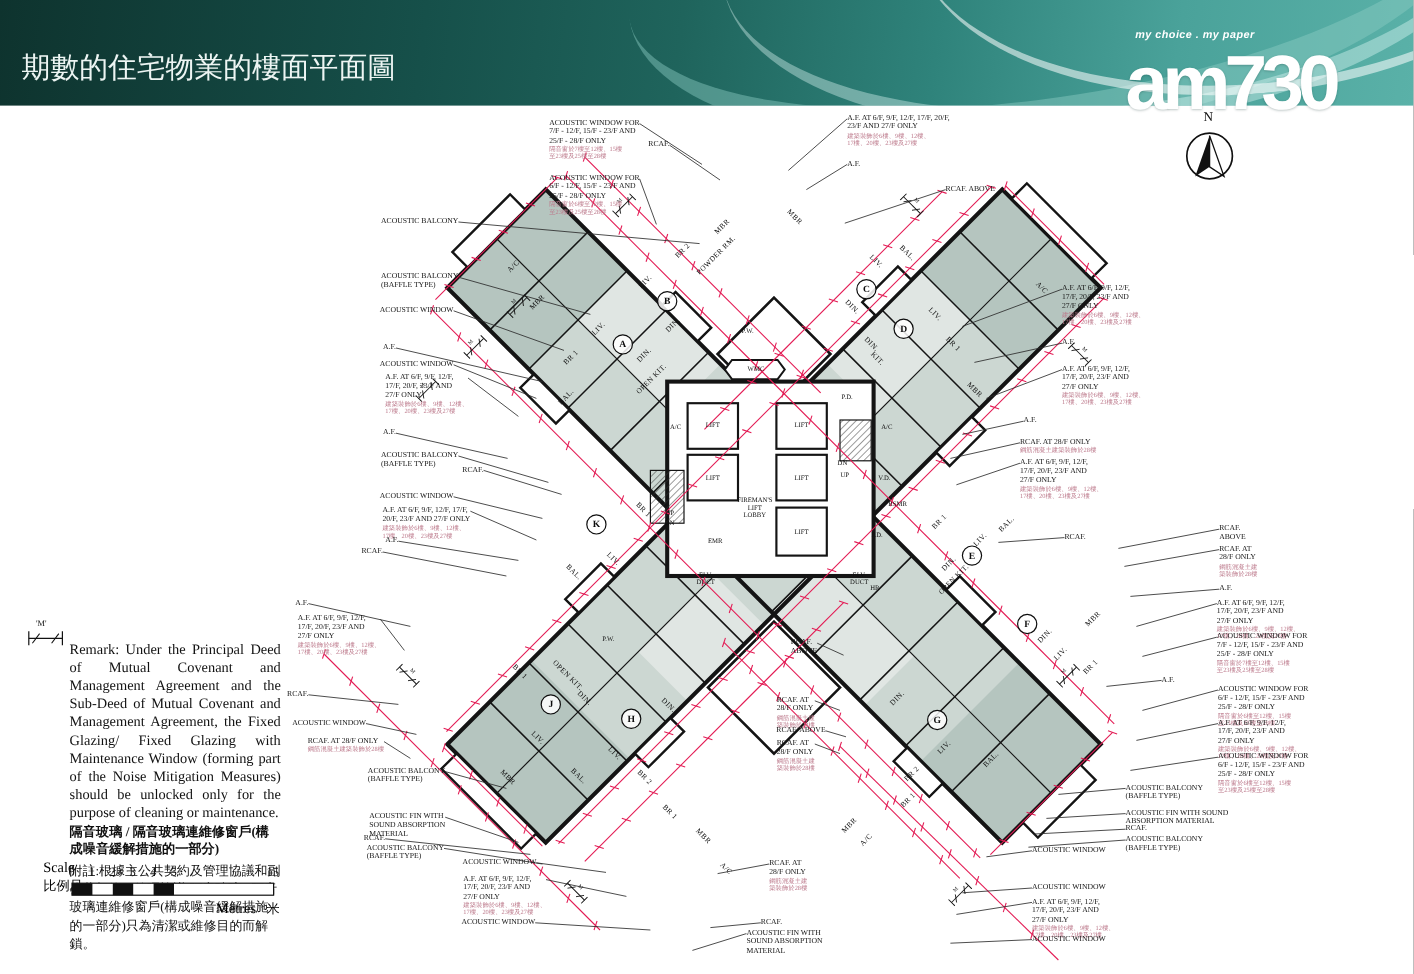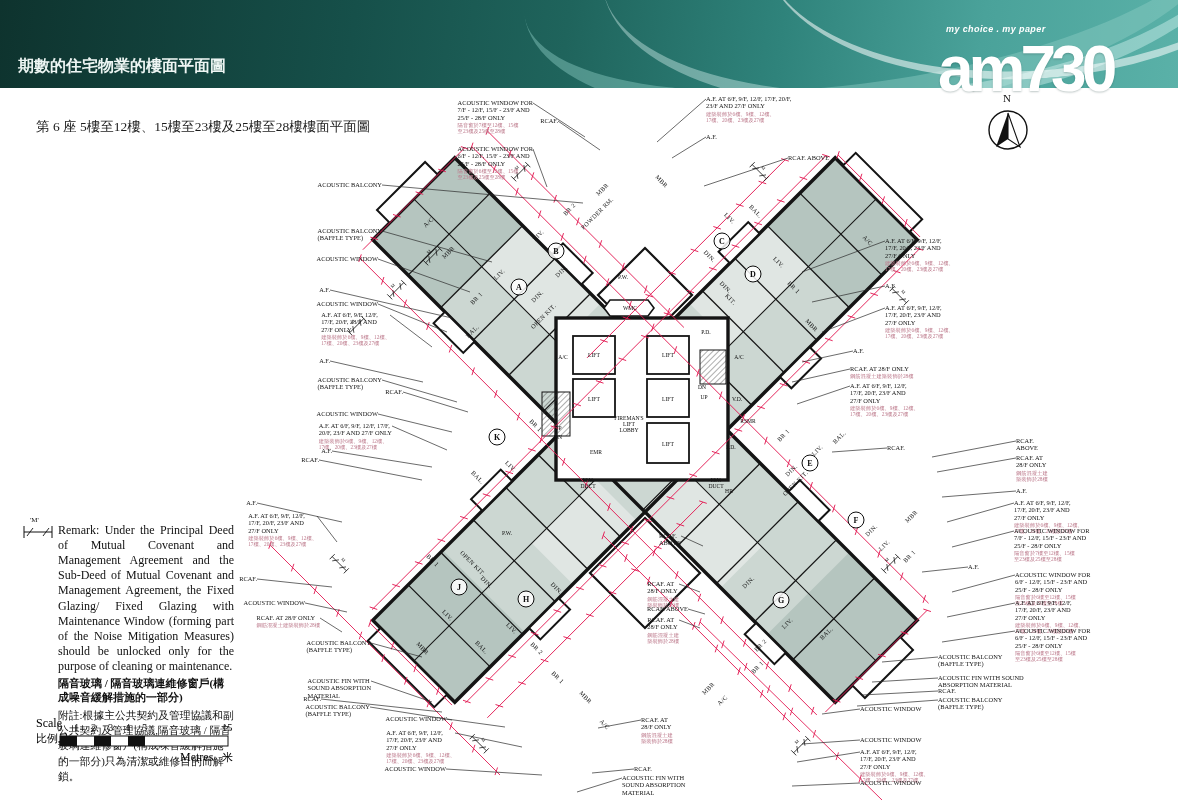--- a/index.html
+++ b/index.html
@@ -9,38 +9,38 @@
   .hdr{position:absolute;left:0;top:0;width:1178px;height:88px;z-index:5;
        background:linear-gradient(97deg,#0e332e 0%,#16504a 30%,#1f645c 48%,#2f837b 66%,#4aa29a 83%,#5ab1a8 100%);
        overflow:hidden;}
   .sw1{position:absolute;left:600px;top:-212px;width:660px;height:300px;border-radius:50%;
        border-bottom:16px solid rgba(235,255,252,.38);transform:rotate(-7deg);}
   .sw2{position:absolute;left:520px;top:-190px;width:720px;height:270px;border-radius:50%;
        border-bottom:30px solid rgba(140,205,196,.45);transform:rotate(-9deg);}
   .sw3{position:absolute;left:760px;top:-230px;width:560px;height:300px;border-radius:50%;
        border-bottom:8px solid rgba(255,255,255,.55);transform:rotate(-5deg);}
   .t1{position:absolute;left:18px;top:12px;font-weight:700;font-size:21px;color:#f2f7f6;letter-spacing:.4px;}
-  .t2{position:absolute;left:18px;top:56px;font-weight:700;font-size:16px;color:#edf5f3;}
+  .t2{position:absolute;left:18px;top:40px;font-weight:400;font-size:24px;color:#edf5f3;}
   .tagline{position:absolute;left:946px;top:24px;z-index:7;color:#fff;
            font:italic 700 9px "Liberation Sans",sans-serif;letter-spacing:.4px;}
   .am{position:absolute;left:938px;top:32px;z-index:7;color:#fff;line-height:1;
       font:800 64px "Liberation Sans",sans-serif;letter-spacing:-5px;
       text-shadow:0 1px 2px rgba(0,40,35,.25);}
   
   .s1{position:absolute;left:36px;top:96px;font-size:15px;color:#1b1b1b;z-index:4;}
   .s2{position:absolute;left:36px;top:118px;font-size:13.5px;color:#1b1b1b;z-index:4;}
   
   .compass{position:absolute;left:980px;top:92px;z-index:4;}
   .compass .n{position:absolute;left:23px;top:0;font-size:11px;color:#111;}
   
   .legend{position:absolute;left:22px;top:518px;width:214px;z-index:4;color:#111;}
   .msym{position:absolute;left:0;top:2px;}
   .msym .lbl{position:absolute;left:8px;top:-4px;font-size:7px;}
   .lh{margin-left:36px;width:176px;font-weight:700;font-size:12.6px;line-height:1.22;text-align:justify;}
-  .lr{margin-left:36px;width:176px;font-size:12px;line-height:1.26;text-align:justify;margin-top:5px;}
+  .lr{margin-left:36px;width:176px;font-size:12px;line-height:1.26;text-align:justify;margin-top:16px;}
   .lzh{margin-left:36px;width:176px;font-weight:700;font-size:11px;line-height:1.3;margin-top:2px;}
   .lnote{margin-left:36px;width:176px;font-size:10.8px;line-height:1.42;margin-top:3px;}
   
   .scaleword{position:absolute;left:36px;top:716px;font-size:12px;z-index:4;}
   .scaleword2{position:absolute;left:36px;top:731px;font-size:11px;z-index:4;}
   .stick{position:absolute;font-size:10.5px;z-index:4;color:#111;}
   .metres{position:absolute;left:180px;top:750px;font-size:12px;z-index:4;}
   .metreszh{position:absolute;left:222px;top:750px;font-size:11px;z-index:4;}
   
   svg.base{position:absolute;left:0;top:0;z-index:1;}
@@ -63,21 +63,20 @@
 
   <div class="hdr">
     <div class="sw2"></div>
     <div class="sw1"></div>
     <div class="sw3"></div>
     <div class="t2">期數的住宅物業的樓面平面圖</div>
   </div>
   <div class="tagline">my choice . my paper</div>
   <div class="am">am730</div>
 
-  <div class="s2">第 6 座 5樓至12樓、15樓至23樓及25樓至28樓樓面平面圖</div>
 
   <div class="compass">
     <span class="n">N</span>
     <svg width="56" height="66">
       <circle cx="28" cy="38" r="19" fill="none" stroke="#111" stroke-width="1.4"></circle>
       <path d="M28 21 L16 55 L28 47 Z" fill="#111"></path>
       <path d="M28 21 L40 55 L28 47 Z" fill="none" stroke="#111" stroke-width="1.1"></path>
     </svg>
   </div>
 

